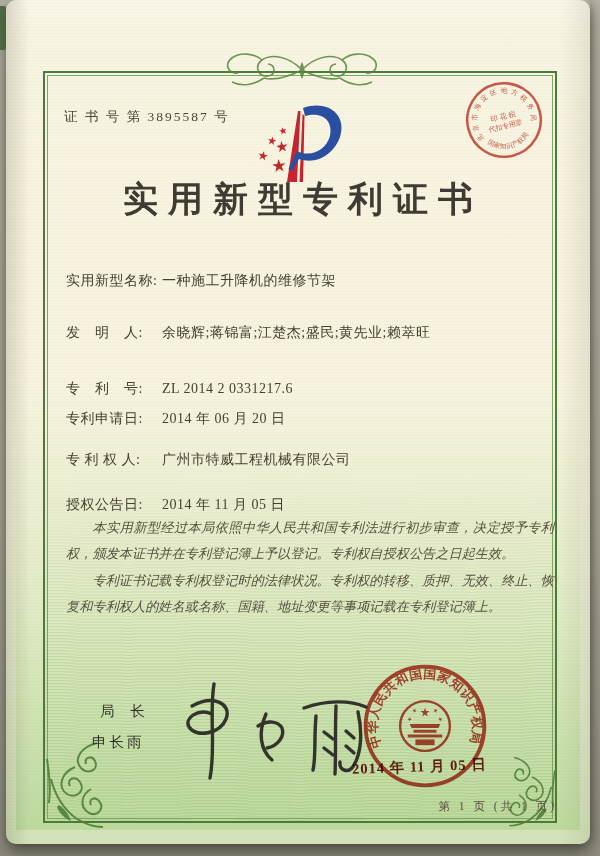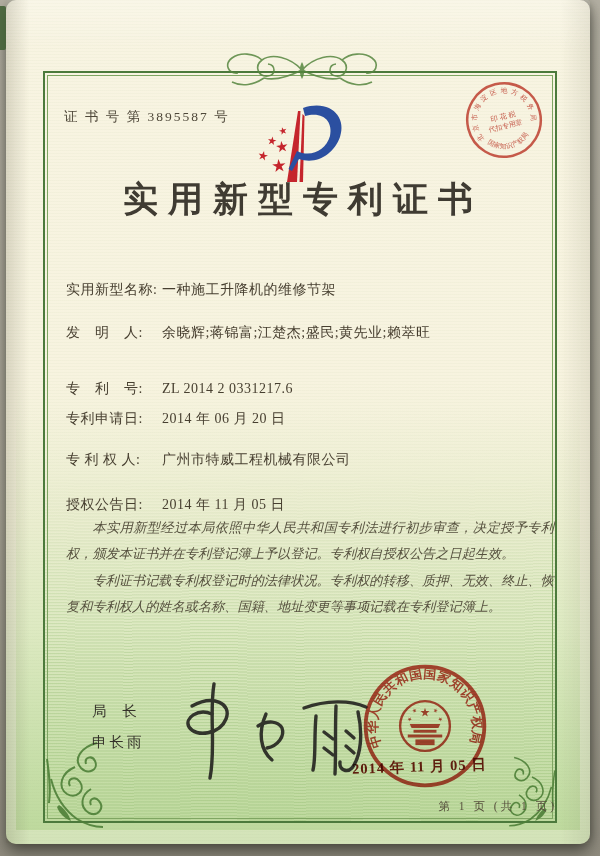--- a/index.html
+++ b/index.html
@@ -33,32 +33,32 @@
   .cover-strip{position:absolute;left:0;top:6px;width:6px;height:44px;background:#3e5e33;opacity:.85;border-radius:0 2px 2px 0;}
 
   .cert-no{position:absolute;left:58px;top:108px;font-size:13.5px;letter-spacing:2px;color:#4f483a;z-index:3;}
   .logo{position:absolute;left:242px;top:86px;z-index:3;}
   .title{position:absolute;left:0;top:176px;width:100%;text-align:center;z-index:3;
     font-size:35px;font-weight:600;letter-spacing:10px;color:#3f3b32;text-indent:10px;}
 
   .fields{position:absolute;left:60px;top:0;width:488px;z-index:3;}
   .field-row{position:absolute;left:0;width:488px;font-size:14px;color:#473f30;letter-spacing:.5px;white-space:nowrap;}
   .field-row .lbl{display:inline-block;width:96px;white-space:pre;}
-  .field-row:nth-of-type(1){top:281px}
+  .field-row:nth-of-type(1){top:272px}
   .field-row:nth-of-type(2){top:324px}
   .field-row:nth-of-type(3){top:380px}
   .field-row:nth-of-type(4){top:410px}
   .field-row:nth-of-type(5){top:451px}
   .field-row:nth-of-type(6){top:496px}
 
   .body-text{position:absolute;left:60px;top:515px;width:488px;z-index:3;
     font-size:13.2px;line-height:2.0;color:#55503e;font-style:italic;text-align:justify;}
   .body-text p{margin:0;text-indent:2em;font-family:Liberation Serif, serif;}
 
-  .officer-title{position:absolute;left:86px;top:702px;font-size:14.5px;letter-spacing:6px;color:#35322a;z-index:3;text-align:center;}
+  .officer-title{position:absolute;left:94px;top:702px;font-size:14.5px;letter-spacing:6px;color:#35322a;z-index:3;text-align:center;}
   .officer-name{position:absolute;left:86px;top:733px;font-size:14.5px;letter-spacing:3px;color:#35322a;z-index:3;}
   .signature{position:absolute;left:148px;top:674px;z-index:4;}
 
   .seal{position:absolute;left:352px;top:659px;z-index:4;mix-blend-mode:multiply;opacity:.92;}
   .seal-date{position:absolute;left:346px;top:757px;width:160px;z-index:5;mix-blend-mode:multiply;
     font-size:14.5px;font-weight:bold;letter-spacing:1px;color:#7e2316;transform:rotate(-2deg);}
   .tax-stamp{position:absolute;left:456px;top:78px;z-index:4;mix-blend-mode:multiply;opacity:.88;}
 
   .footer{position:absolute;left:37px;top:799px;width:514px;text-align:right;z-index:3;
     font-size:11.5px;letter-spacing:3px;color:#57503d;}

